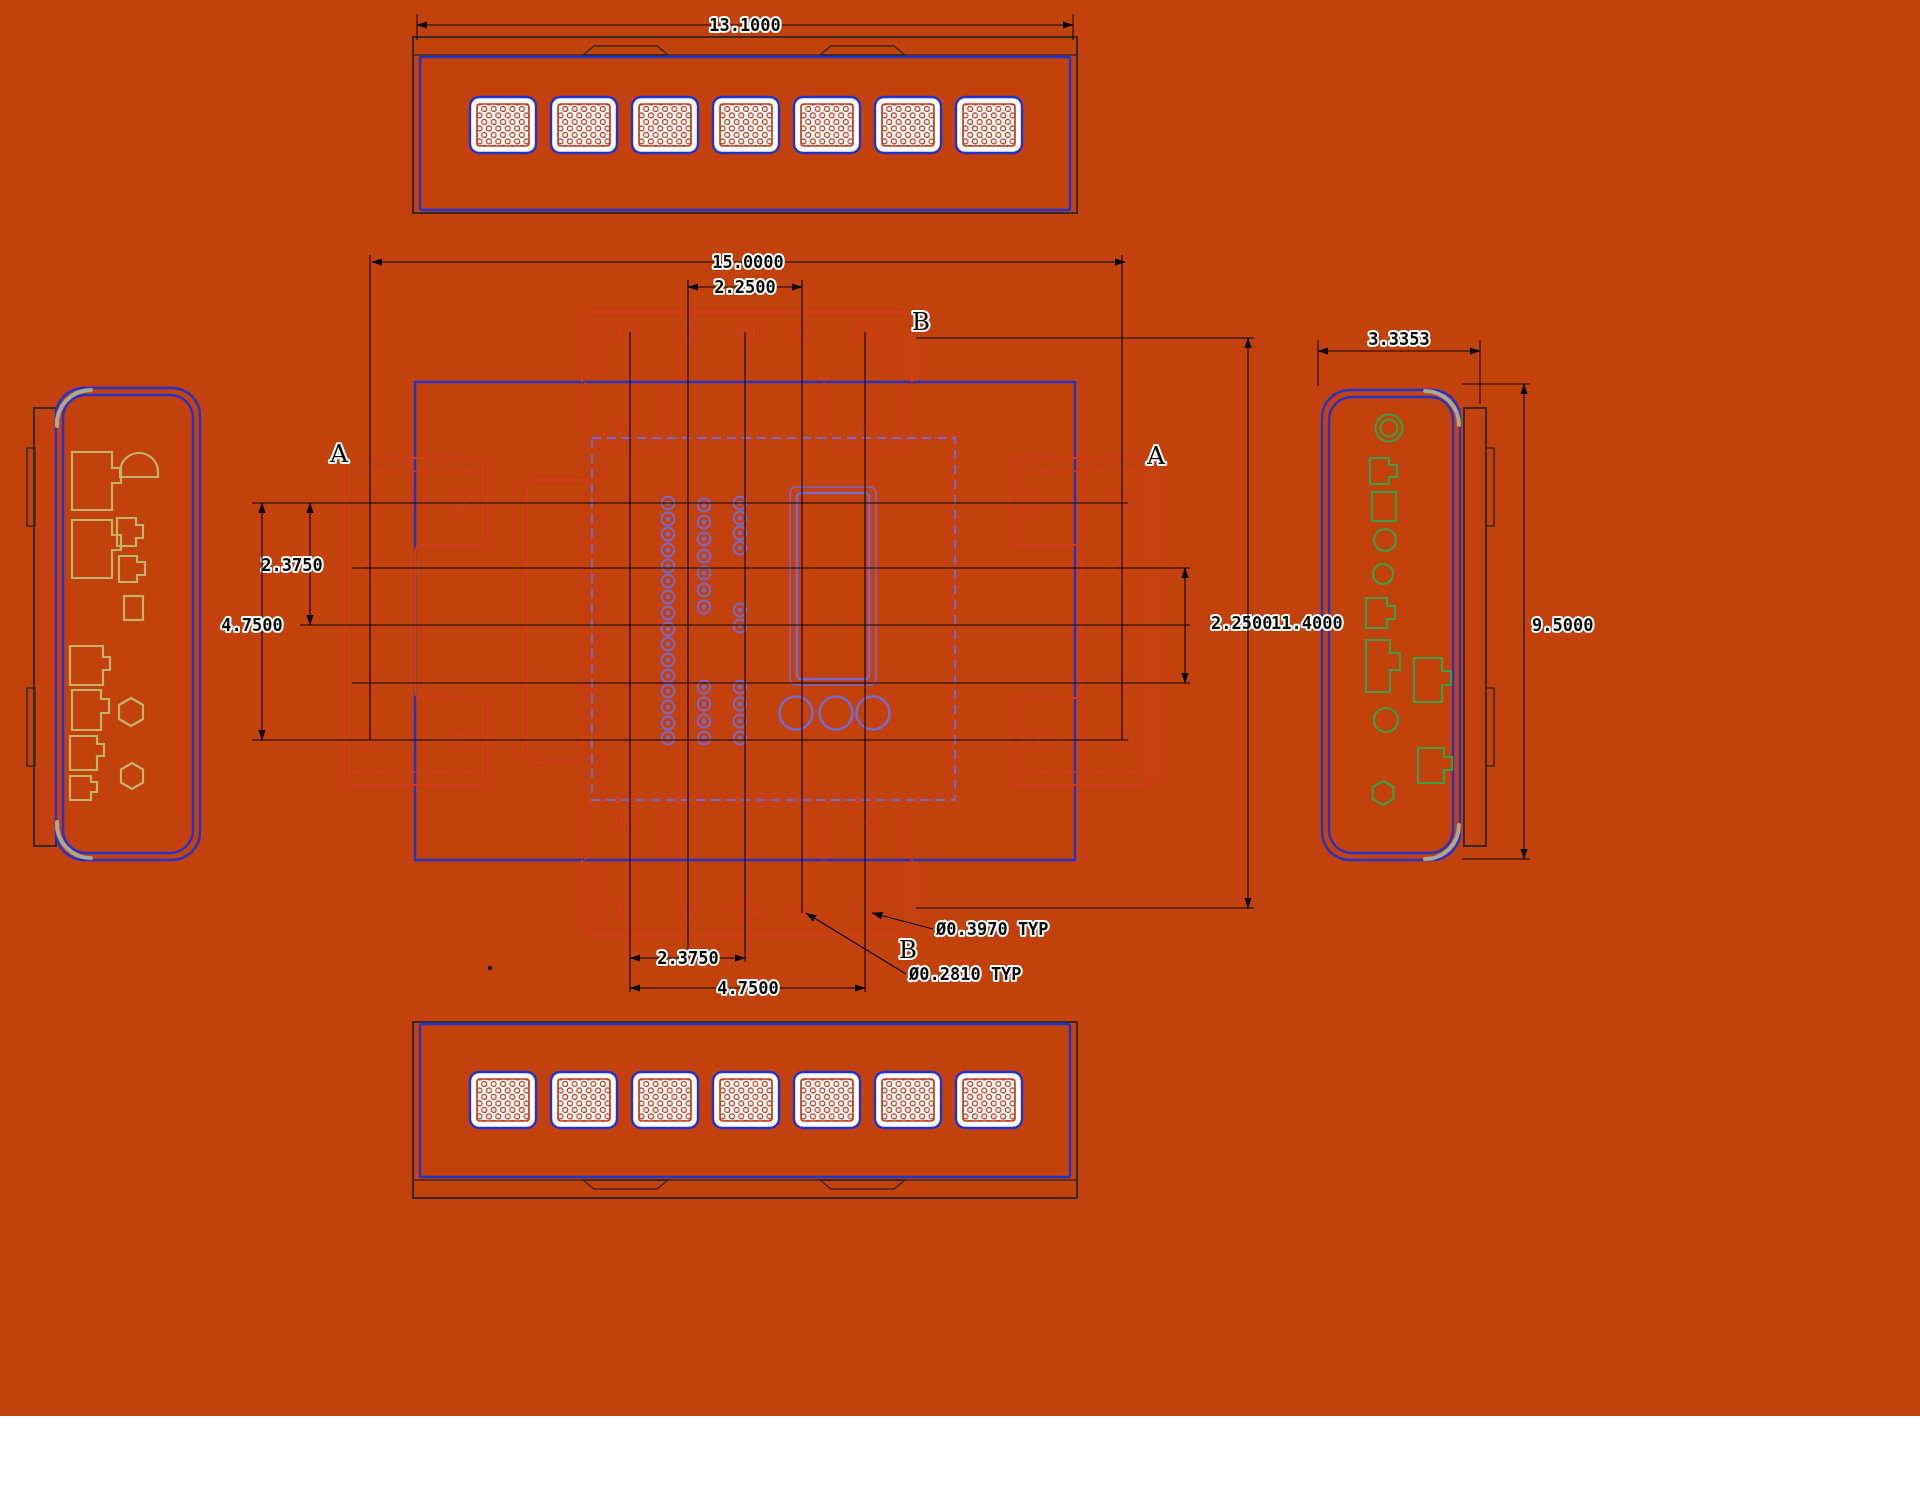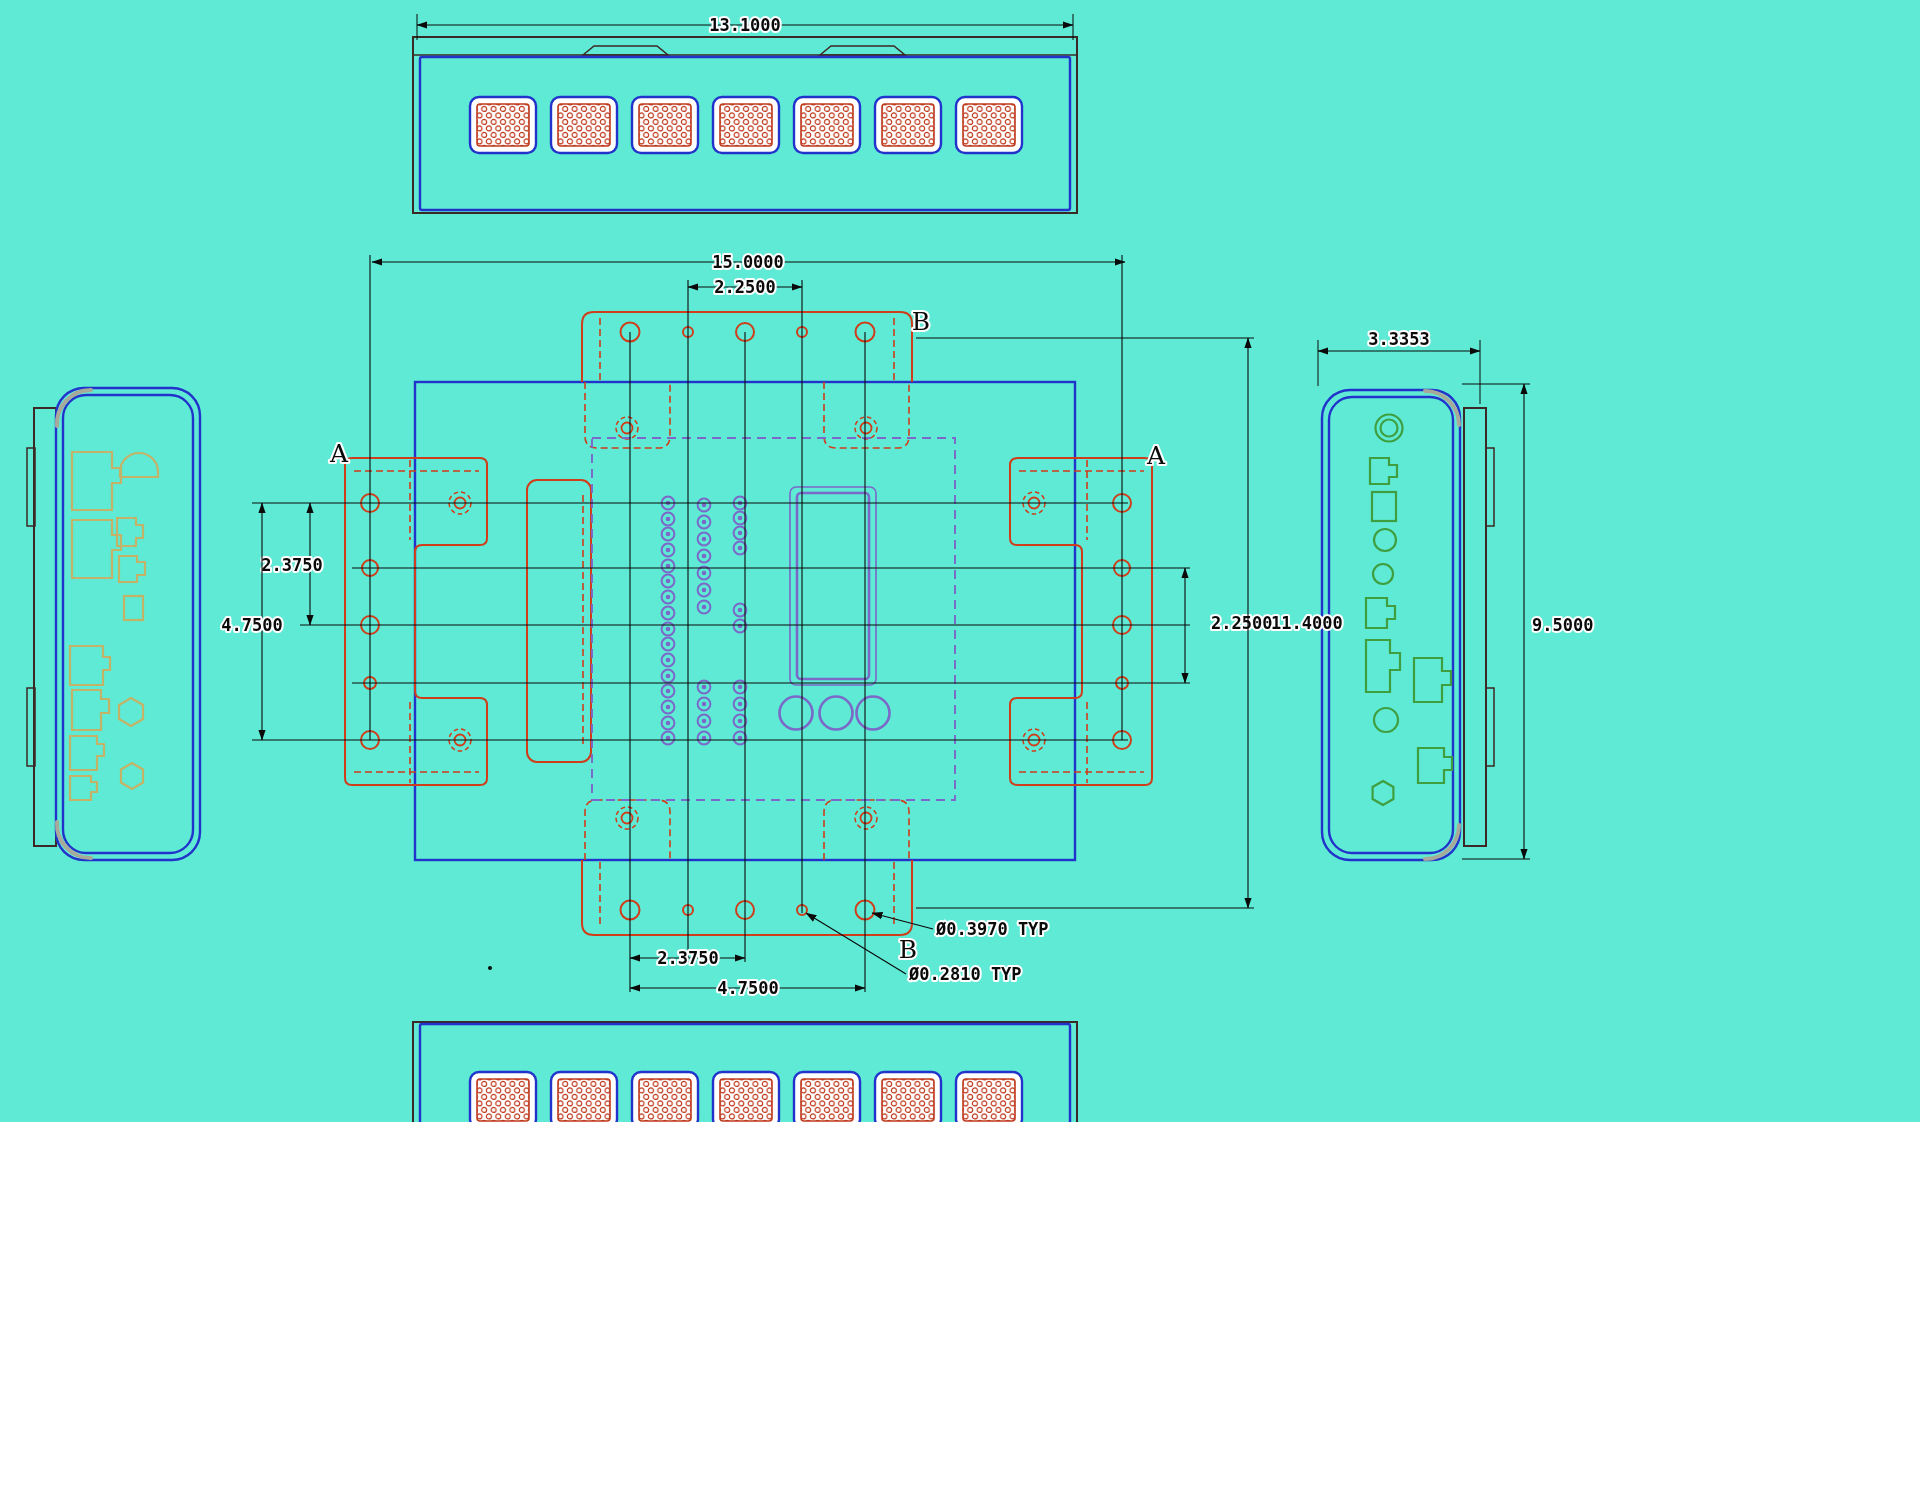--- a/index.html
+++ b/index.html
@@ -1,16 +1,16 @@
 <!DOCTYPE html>
 <html><head>
 <meta charset="utf-8">
 <style>
   html,body{margin:0;padding:0;background:#ffffff}
-  .stage{width:1920px;height:1122px;background:#5eead4;position:relative;overflow:hidden}
+  .stage{width:1920px;height:1416px;background:#c2410c;position:relative;overflow:hidden}
   svg{display:block}
   svg text{font-family:"DejaVu Sans Mono","Liberation Mono",monospace;font-size:17px;font-weight:bold;fill:#0a0a0a;
            paint-order:stroke;stroke:#ffffff;stroke-width:4px;stroke-linejoin:round}
   svg text.section{font-family:"DejaVu Serif","Liberation Serif",serif;font-size:25px;font-weight:normal}
   .blk{stroke:#0a0a0a;stroke-width:1.1;fill:none}
   .ext{stroke:#0a0a0a;stroke-width:1;fill:none}
   .red{stroke:#cf3d1a;fill:none;stroke-width:2}
   .reddash{stroke:#cf3d1a;fill:none;stroke-width:1.6;stroke-dasharray:7 4}
   .blue{stroke:#2233cc;fill:none;stroke-width:2.4}
   .purp{stroke:#7b68c8;fill:none}

